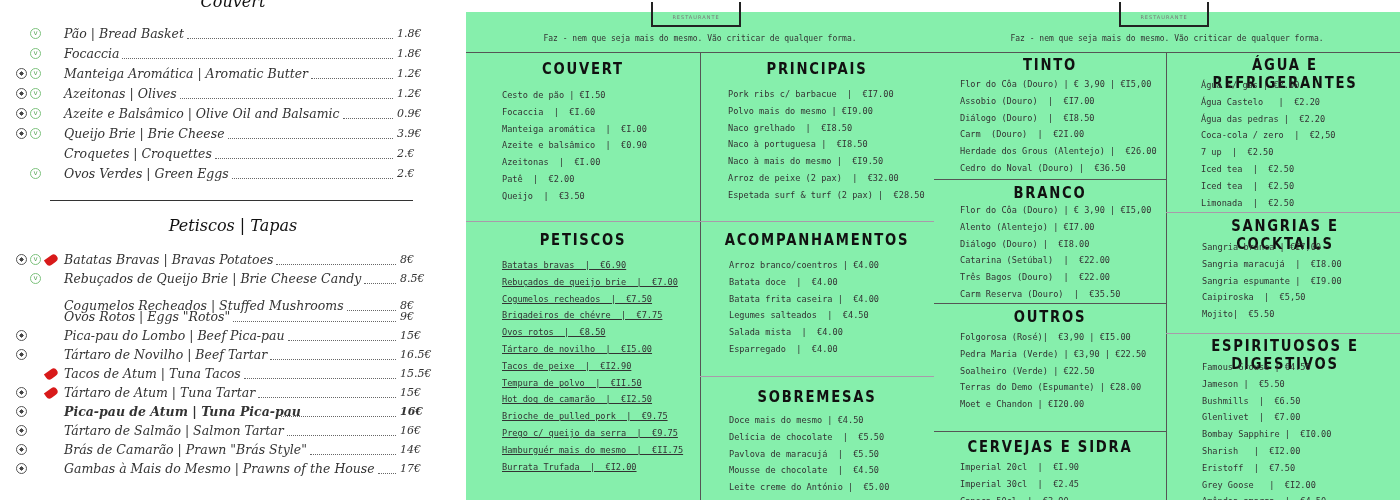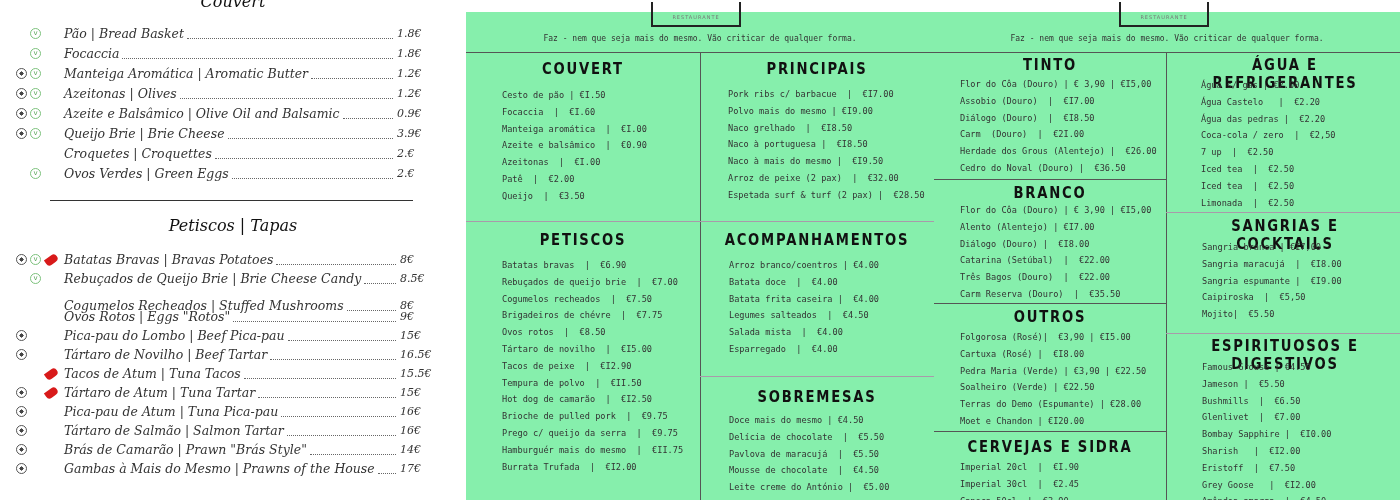--- a/index.html
+++ b/index.html
@@ -167,21 +167,21 @@
       </div>
       <div class="row" style="top: 383px; width: 466px;">
         <div class="icons">
           <span class="ic allergen"></span>
           <span class="ic chili"></span>
         </div>
         <span class="name hw">Tártaro de Atum | Tuna Tartar</span>
         <span class="dots" style="left: 258px; width: 138px;"></span>
         <span class="price hw" style="left:400px">15€</span>
       </div>
-      <div class="row" style="top: 402px; width: 466px;">
+      <div class="row" style="top: 402px; width: 466px; font-weight: bold;">
         <div class="icons">
           <span class="ic allergen"></span>
         </div>
         <span class="name hw">Pica-pau de Atum | Tuna Pica-pau</span>
         <span class="dots" style="left: 281px; width: 115px;"></span>
         <span class="price hw" style="left:400px">16€</span>
       </div>
       <div class="row" style="top: 421px; width: 466px;">
         <div class="icons">
           <span class="ic allergen"></span>
@@ -235,21 +235,21 @@
       <div class="it">Pork ribs c/ barbacue  |  €I7.00</div>
       <div class="it">Polvo mais do mesmo | €I9.00</div>
       <div class="it">Naco grelhado  |  €I8.50</div>
       <div class="it">Naco à portuguesa |  €I8.50</div>
       <div class="it">Naco à mais do mesmo |  €I9.50</div>
       <div class="it">Arroz de peixe (2 pax)  |  €32.00</div>
       <div class="it">Espetada surf &amp; turf (2 pax) |  €28.50</div>
     </div>
 
   <div class="box-title" style="left:0; width:234px; top:219px;">PETISCOS</div>
-  <div class="mlist" style="left:36px; top:245px;">
+  <div class="mlist" style="left:36px; top:245px;text-decoration:underline;">
       <div class="it">Batatas bravas  |  €6.90</div>
       <div class="it">Rebuçados de queijo brie  |  €7.00</div>
       <div class="it">Cogumelos recheados  |  €7.50</div>
       <div class="it">Brigadeiros de chévre  |  €7.75</div>
       <div class="it">Ovos rotos  |  €8.50</div>
       <div class="it">Tártaro de novilho  |  €I5.00</div>
       <div class="it">Tacos de peixe  |  €I2.90</div>
       <div class="it">Tempura de polvo  |  €II.50</div>
       <div class="it">Hot dog de camarão  |  €I2.50</div>
       <div class="it">Brioche de pulled pork  |  €9.75</div>
@@ -307,21 +307,20 @@
       <div class="it">Alento (Alentejo) | €I7.00</div>
       <div class="it">Diálogo (Douro) |  €I8.00</div>
       <div class="it">Catarina (Setúbal)  |  €22.00</div>
       <div class="it">Três Bagos (Douro)  |  €22.00</div>
       <div class="it">Carm Reserva (Douro)  |  €35.50</div>
     </div>
 
   <div class="box-title" style="left:0; width:232px; top:296px;">OUTROS</div>
   <div class="mlist" style="left:26px; top:317px;">
       <div class="it">Folgorosa (Rosé)|  €3,90 | €I5.00</div>
-      <div class="it">Cartuxa (Rosé) |  €I8.00</div>
       <div class="it">Pedra Maria (Verde) | €3,90 | €22.50</div>
       <div class="it">Soalheiro (Verde) | €22.50</div>
       <div class="it">Terras do Demo (Espumante) | €28.00</div>
       <div class="it">Moet e Chandon | €I20.00</div>
     </div>
 
   <div class="box-title" style="left:0; width:232px; top:426px;">CERVEJAS E SIDRA</div>
   <div class="mlist" style="left:26px; top:447px;">
       <div class="it">Imperial 20cl  |  €I.90</div>
       <div class="it">Imperial 30cl  |  €2.45</div>

